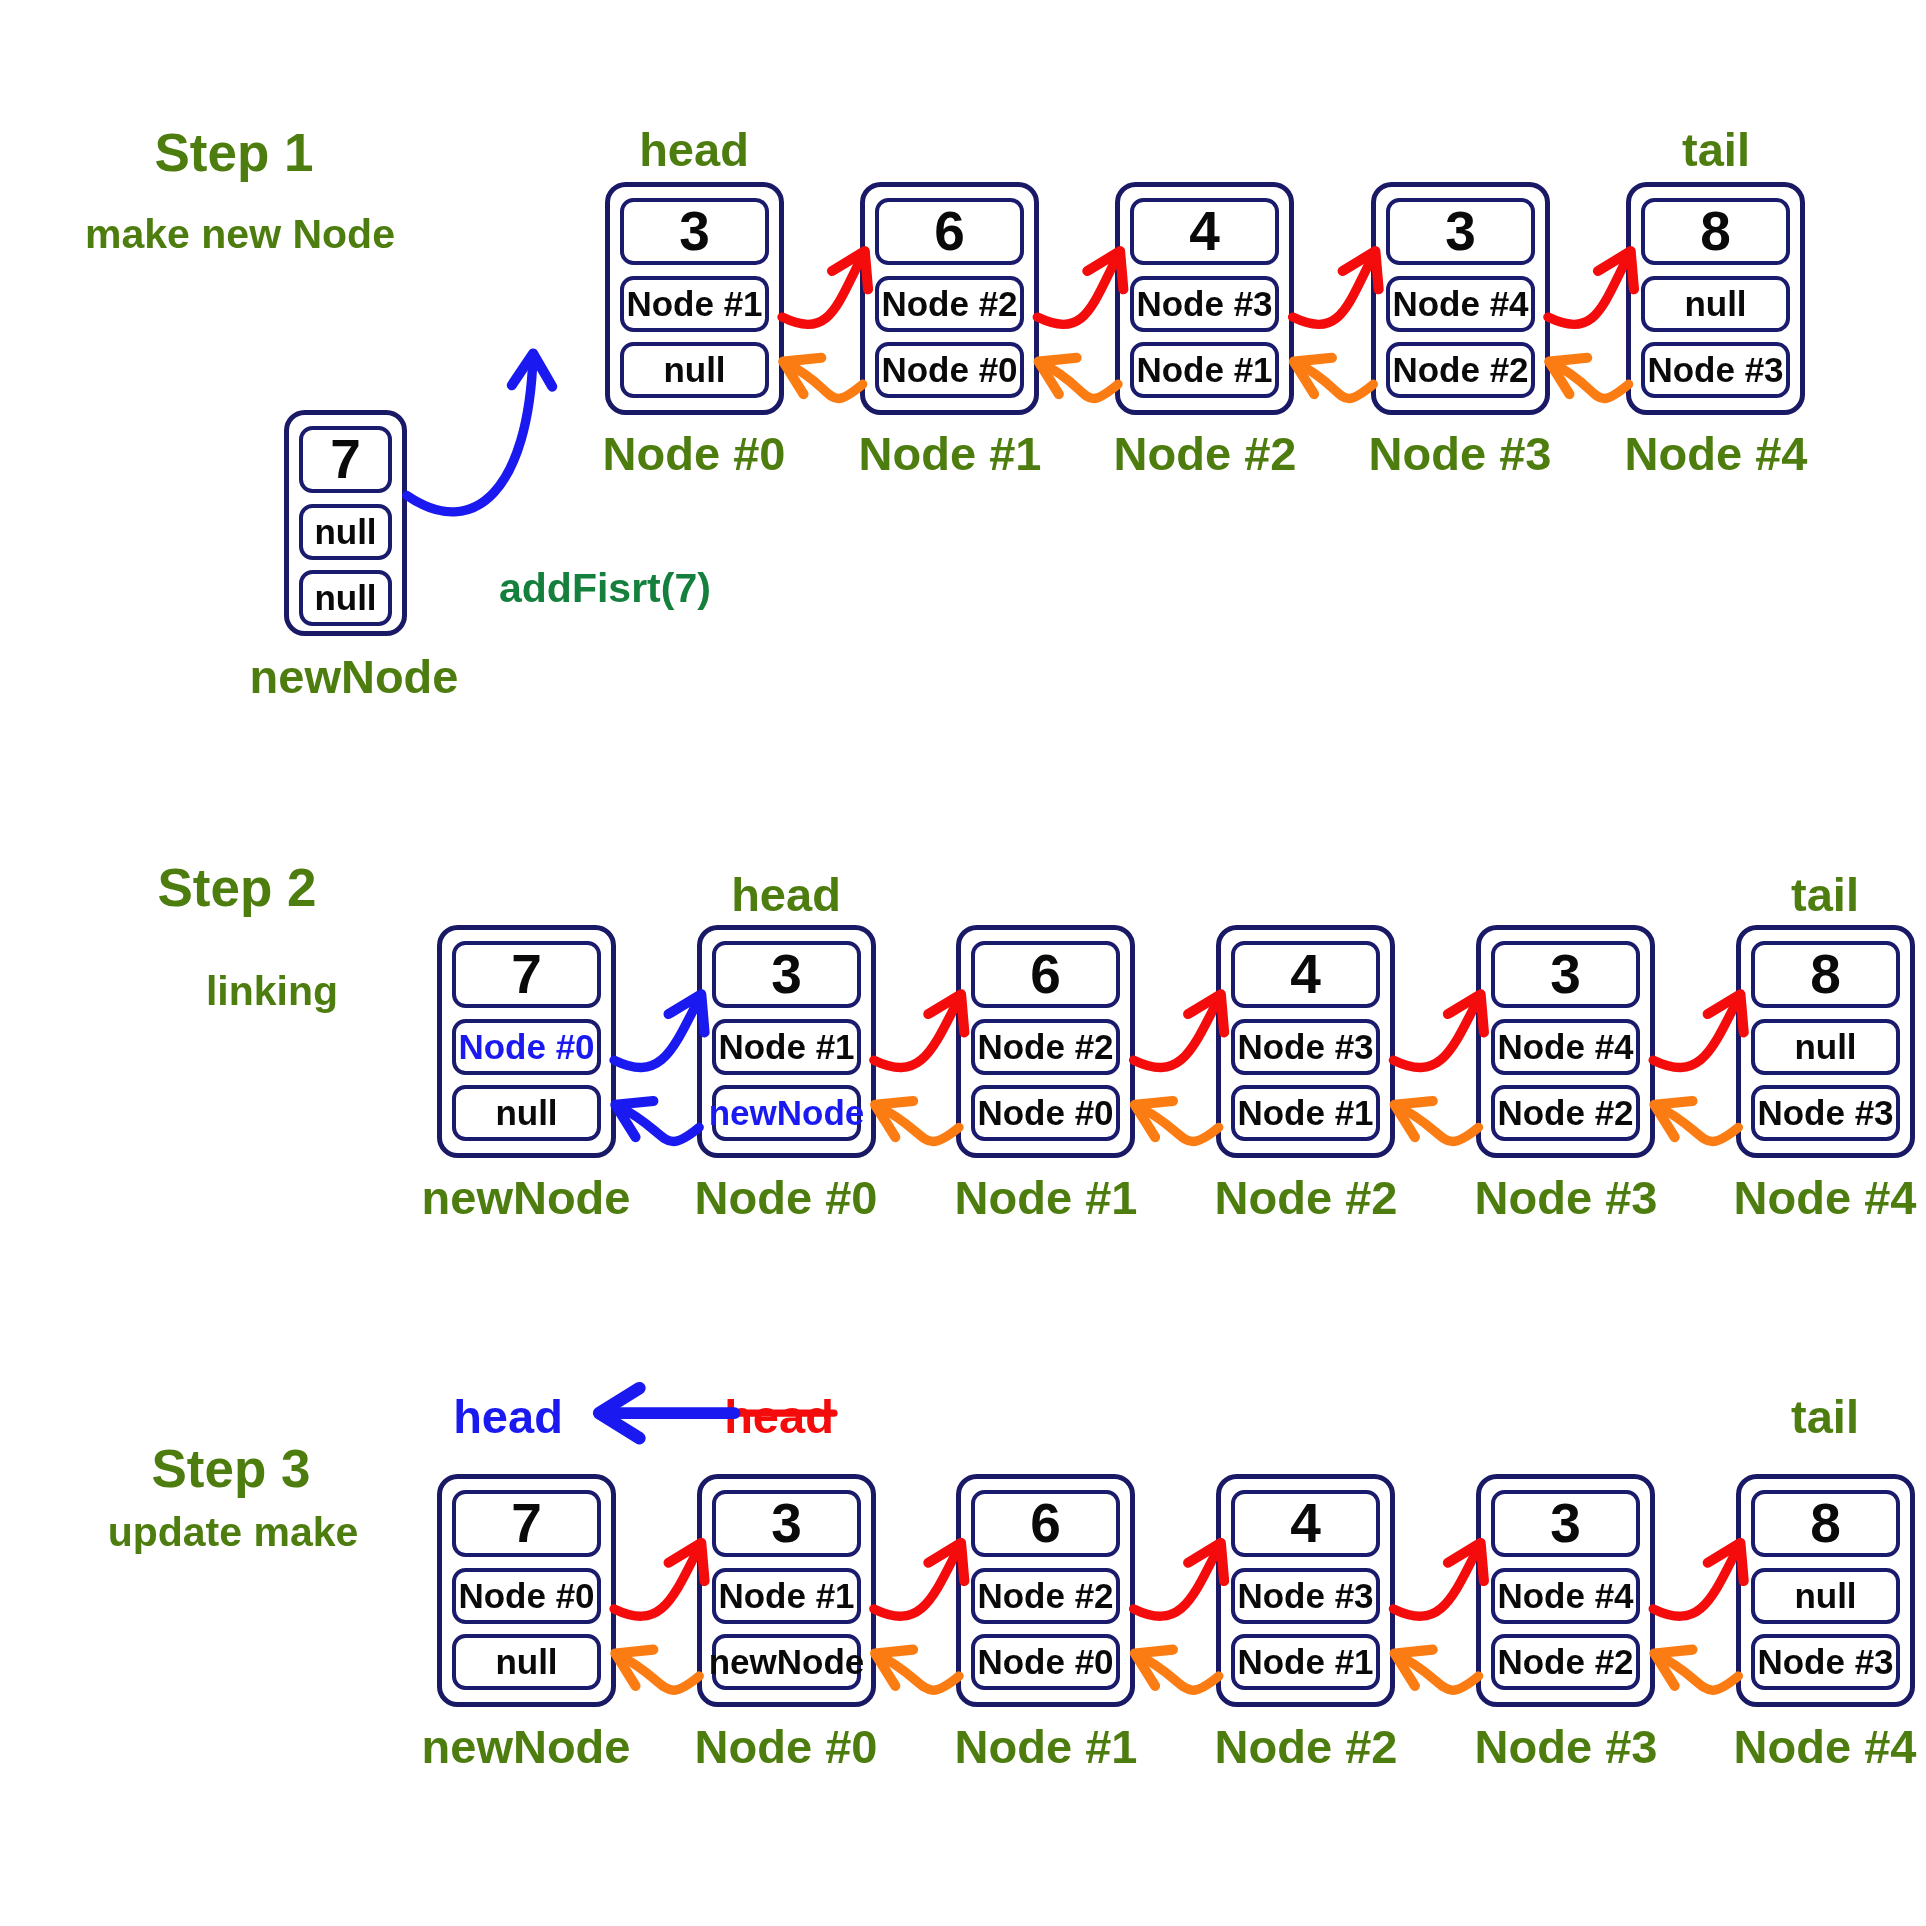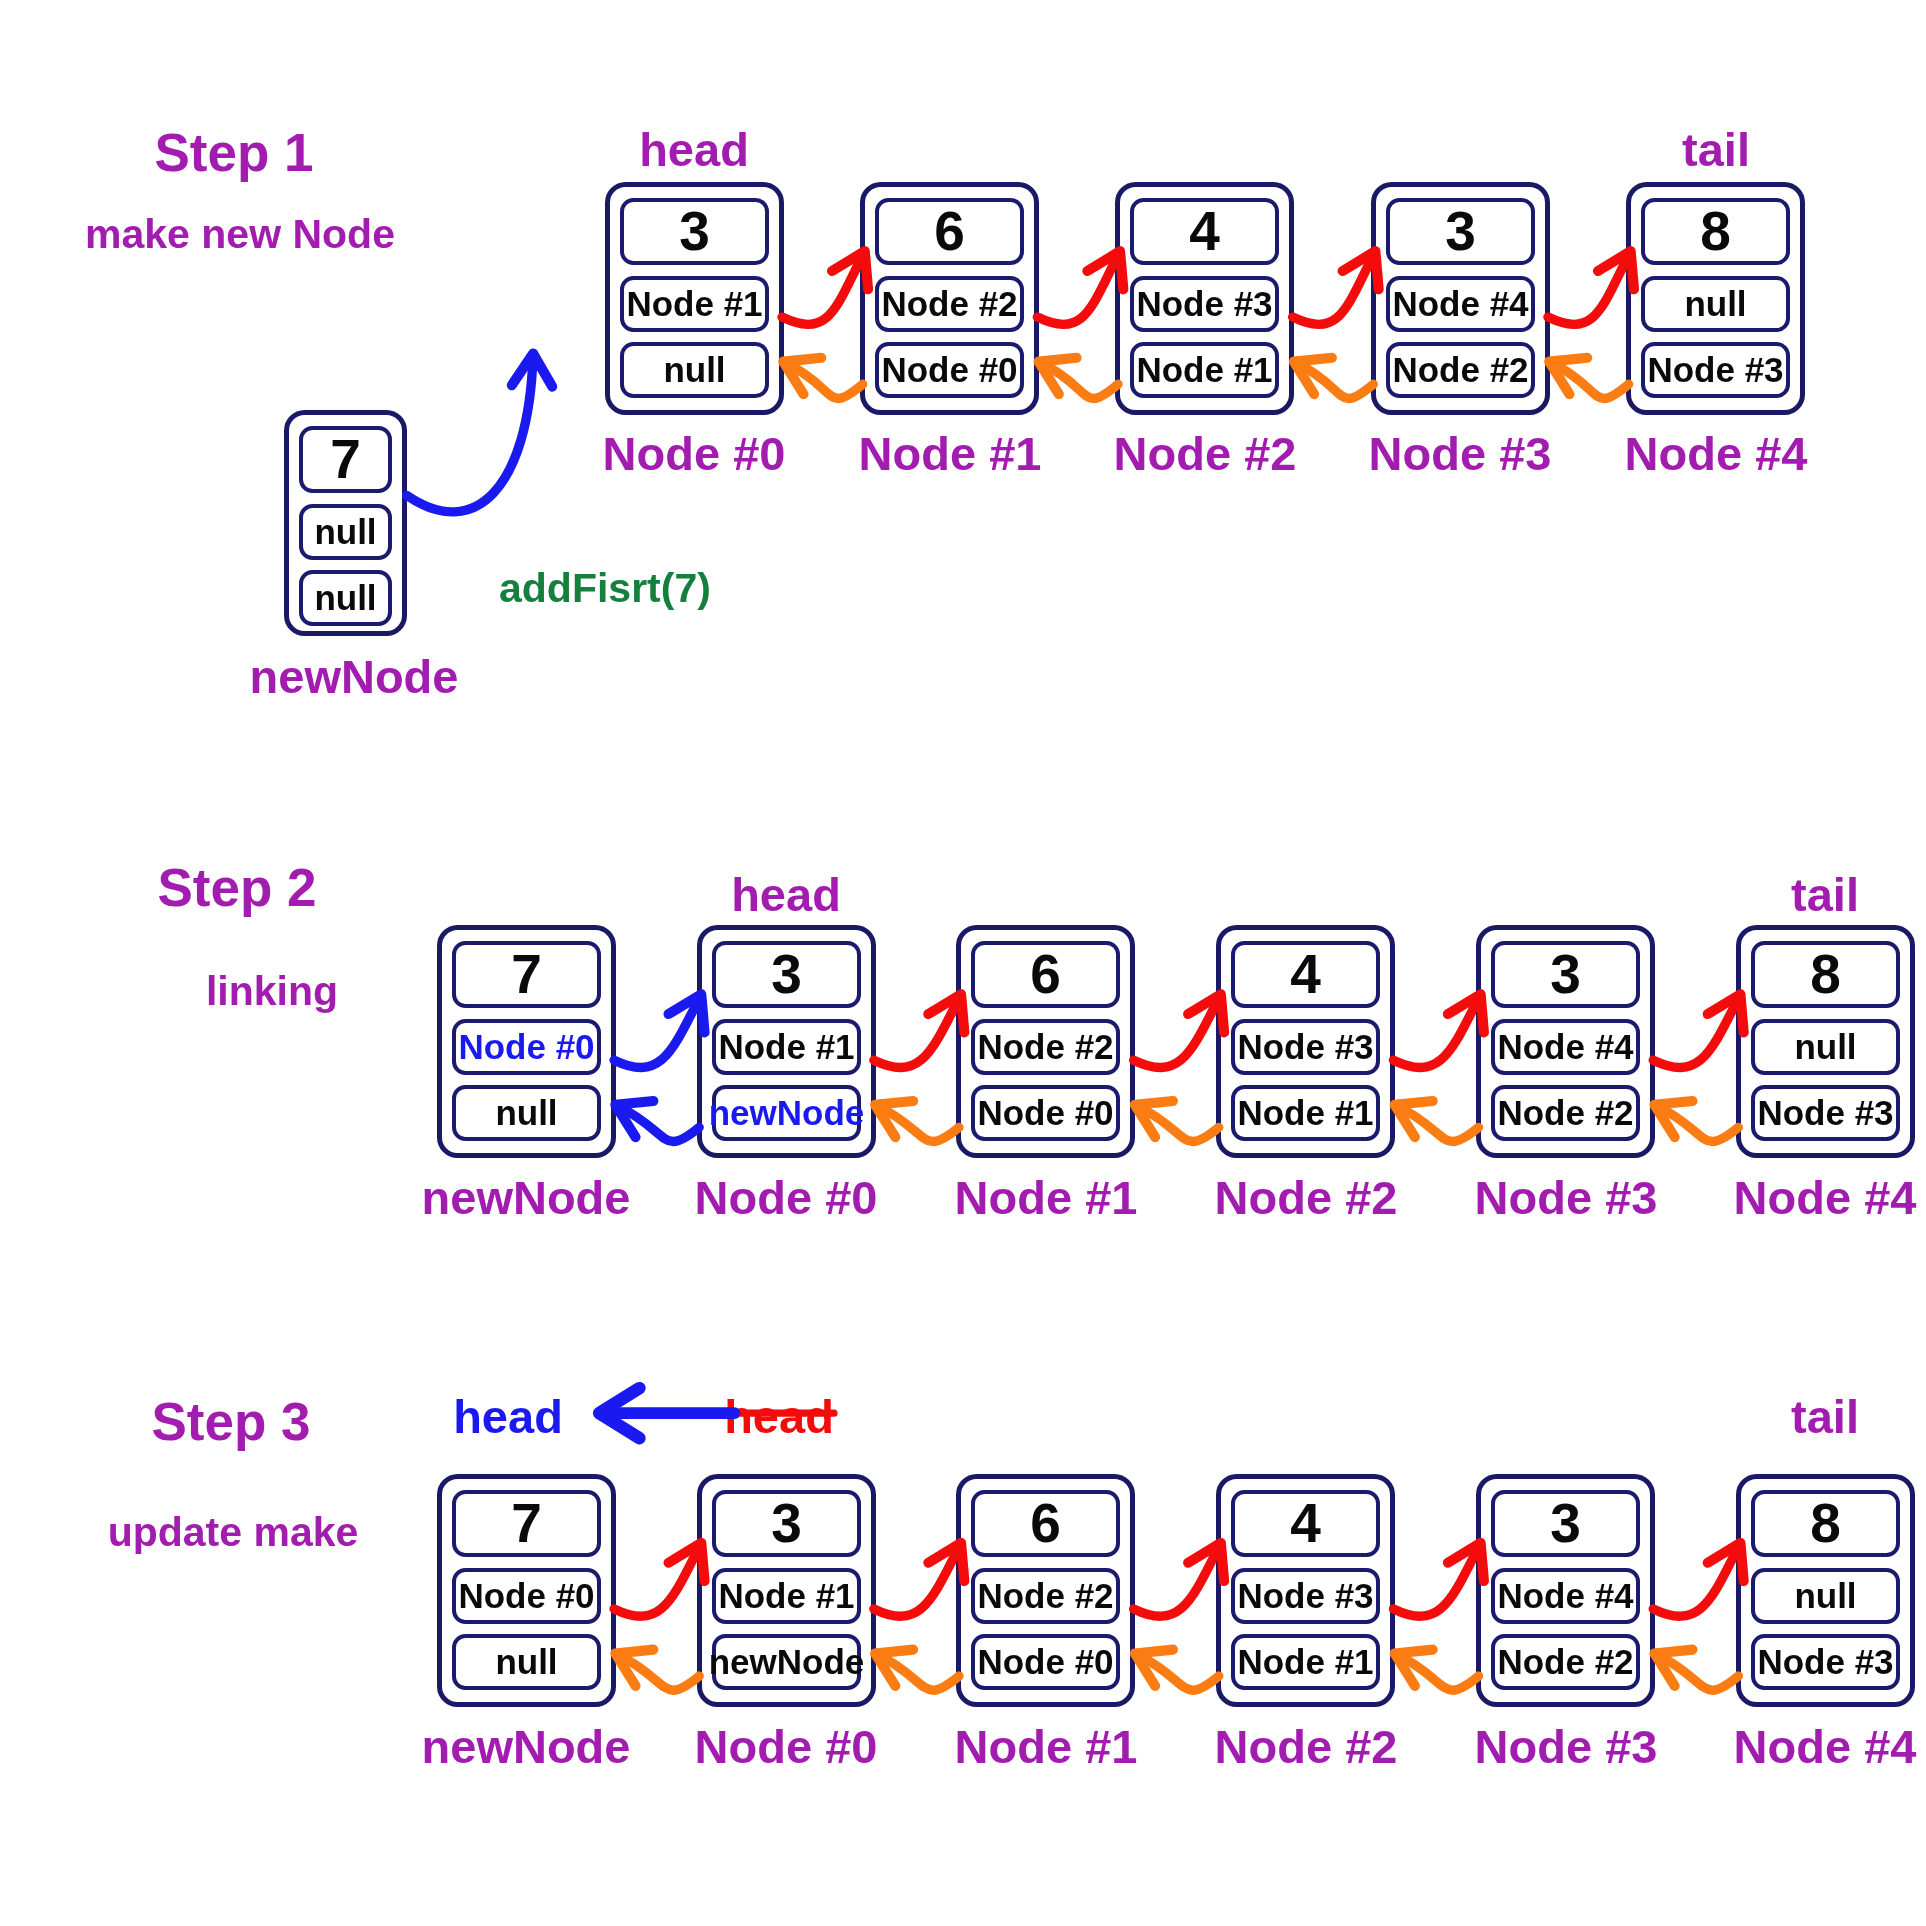--- a/index.html
+++ b/index.html
@@ -1,19 +1,19 @@
 <!DOCTYPE html>
 <html style="font-size:7.2px"><head>
 <meta charset="utf-8">
 <style>
   html,body{margin:0;padding:0;background:#ffffff;}
   body{width:1926px;height:1926px;font-family:"Liberation Sans","DejaVu Sans",sans-serif;}
   #canvas{position:relative;width:1926px;height:1926px;background:#ffffff;overflow:hidden;}
 
-  .ctext{position:absolute;transform:translateX(-50%);white-space:nowrap;color:#a21caf;}
+  .ctext{position:absolute;transform:translateX(-50%);white-space:nowrap;color:#4d7c0f;}
   .ltext{position:absolute;white-space:nowrap;color:#15803d;}
   .step-title{font-size:53px;font-weight:700;}
   .step-sub{font-size:41px;font-weight:600;}
   .ptr-label{font-size:47px;font-weight:600;}
   .node-label{font-size:47px;font-weight:600;}
   .annot{font-size:41px;font-weight:600;}
 
   .node{position:absolute;border:5.8px solid #191965;border-radius:20.6px;background:#fff;box-sizing:border-box;}
   .ibox{position:absolute;left:10px;right:10px;border:4.5px solid #1b1b6e;border-radius:13.4px;background:#fff;
         box-sizing:border-box;display:flex;align-items:center;justify-content:center;
@@ -30,21 +30,21 @@
 
 <div id="canvas">
 
   <div class="ctext step-title" style="left:234px;top:122px;">Step 1</div>
   <div class="ctext step-sub" style="left:240px;top:211px;">make new Node</div>
   <div class="ltext annot" style="left:499px;top:565px;">addFisrt(7)</div>
 
   <div class="ctext step-title" style="left:237px;top:857px;">Step 2</div>
   <div class="ctext step-sub" style="left:244px;top:968px;margin-left:28px;">linking</div>
 
-  <div class="ctext step-title" style="left:231px;top:1391px;">Step 3</div>
+  <div class="ctext step-title" style="left:231px;top:1438px;">Step 3</div>
   <div class="ctext step-sub" style="left:233px;top:1509px;">update make</div>
 
   <div class="ctext ptr-label" style="left:508px;top:1389px;color:#1a1af0;">head</div>
   <div class="ctext ptr-label" style="left:779px;top:1389px;color:#f40b0b;">head</div>
 
   <div id="nodes-layer">
       <div class="node" style="left: 605px; top: 182px; width: 179px; height: 233px;">
         <div class="ibox vbox">3</div>
         <div class="ibox nbox">Node #1</div>
         <div class="ibox pbox">null</div>

